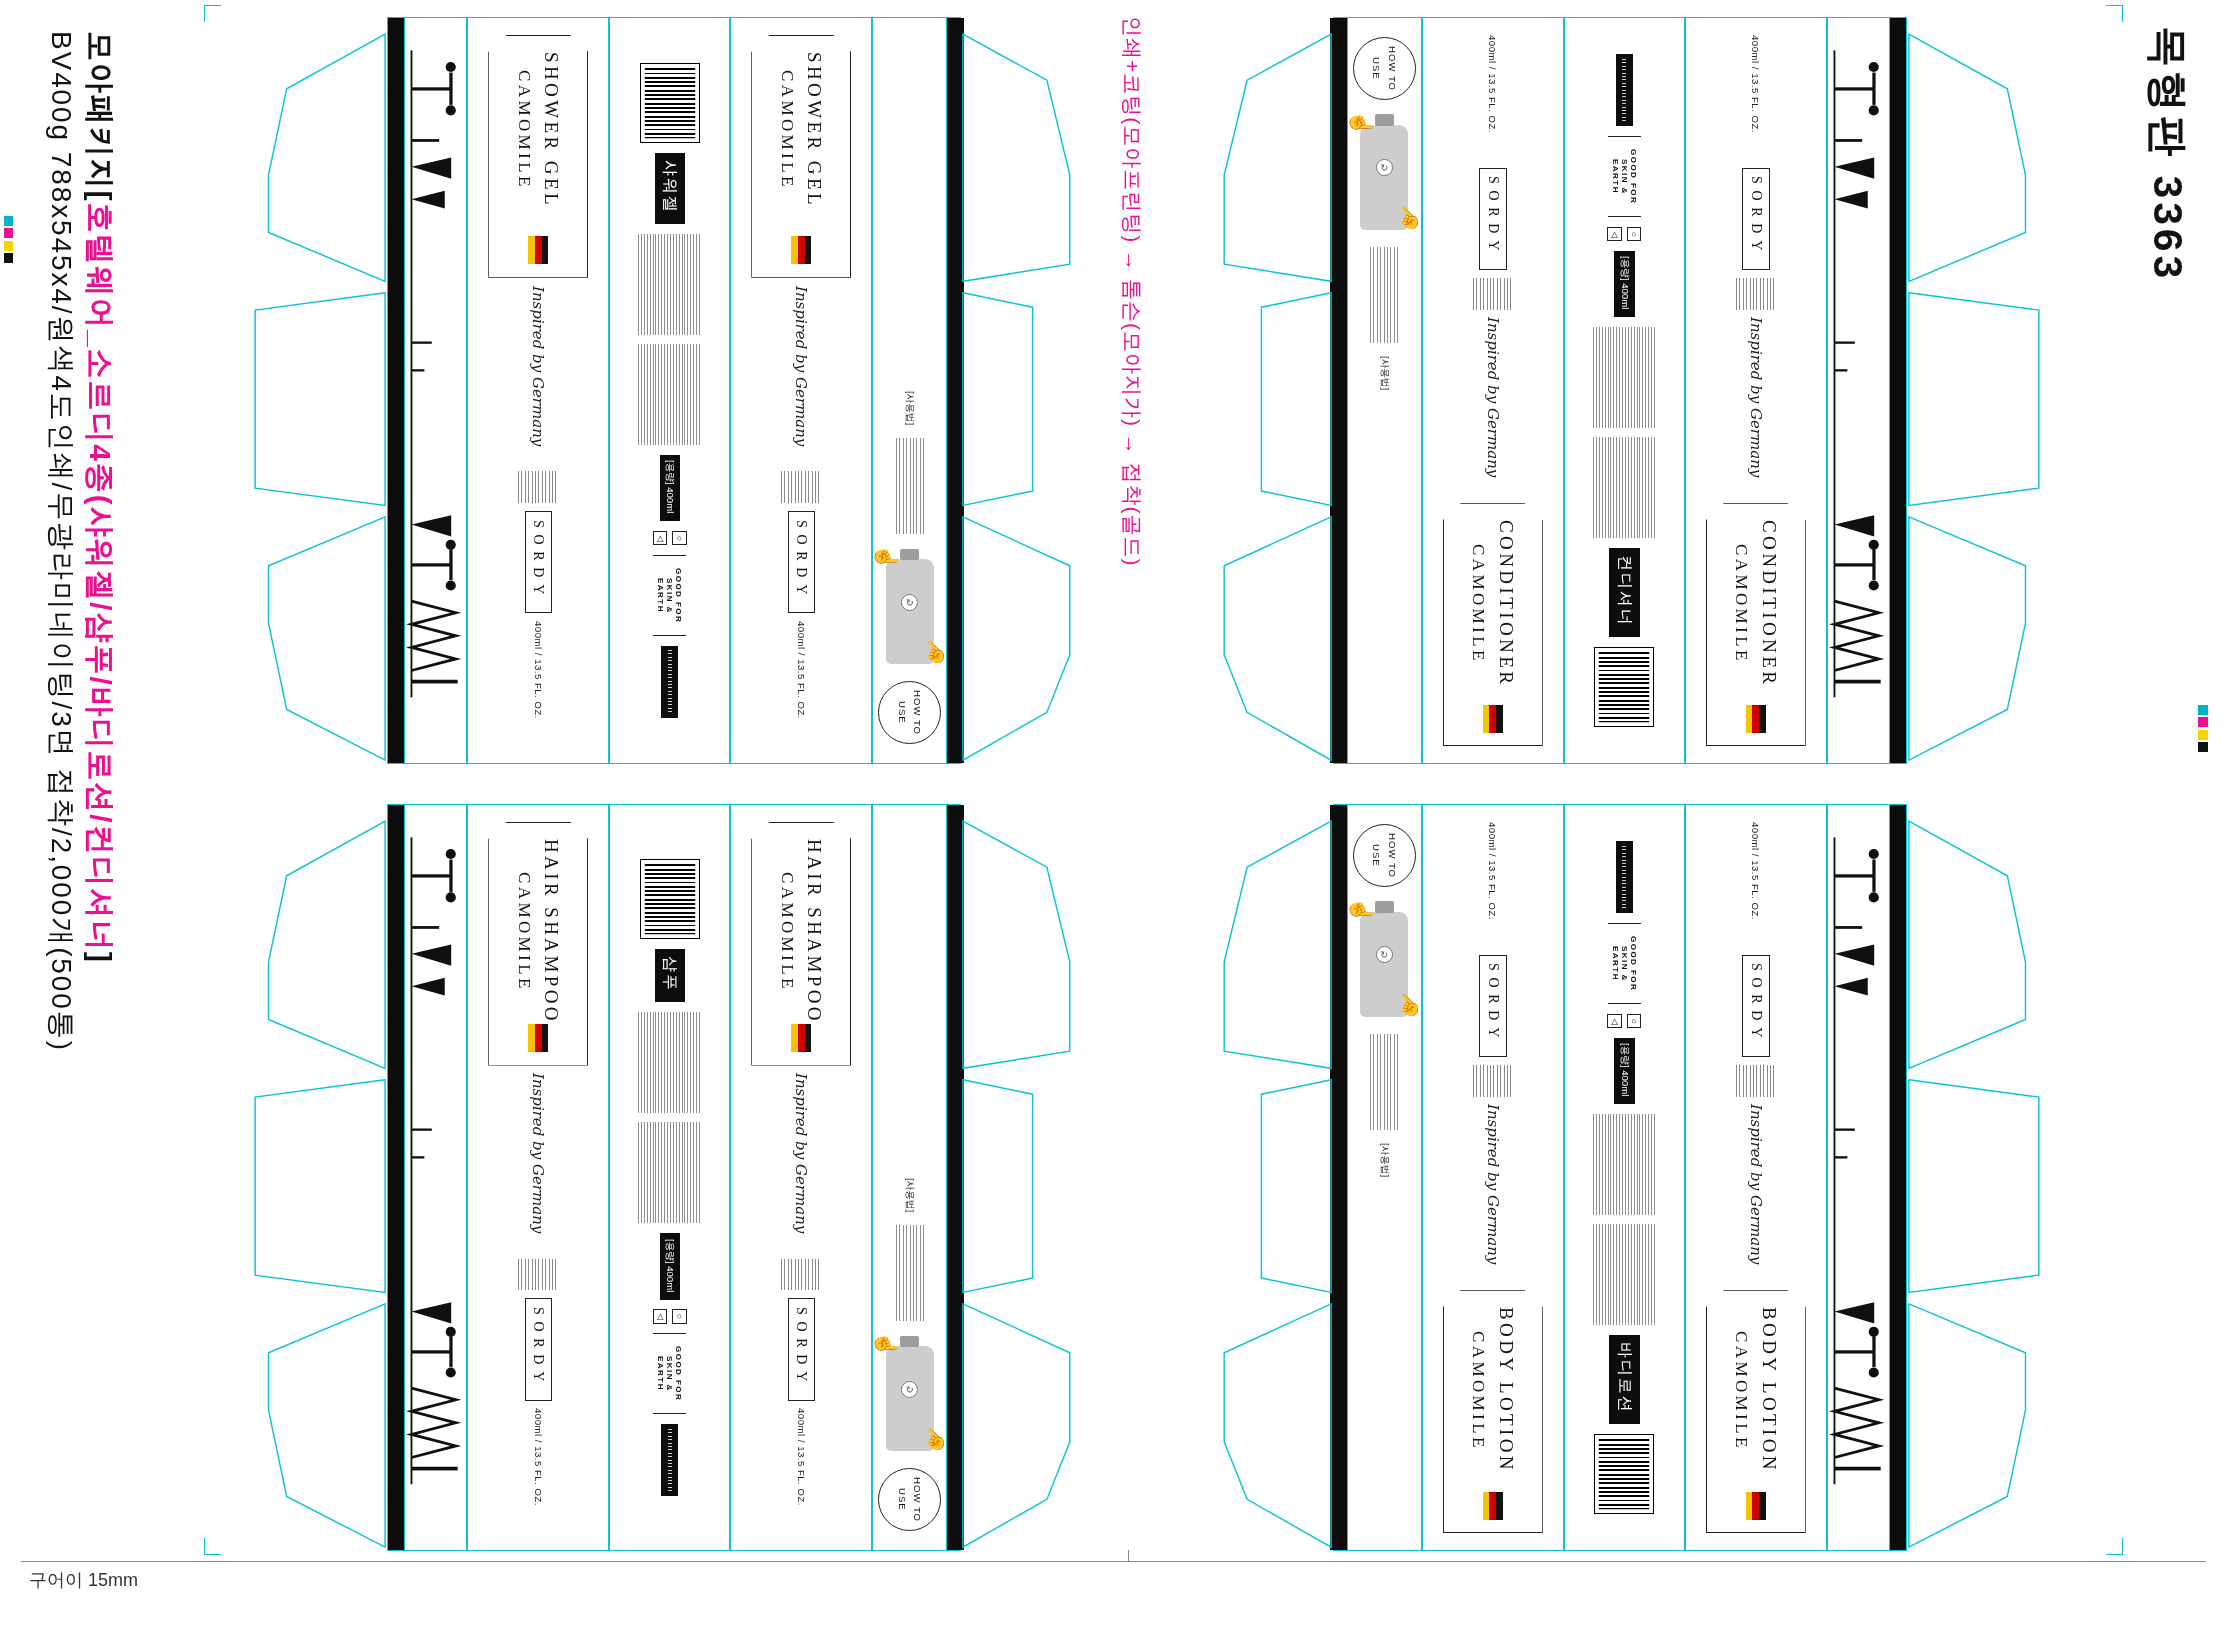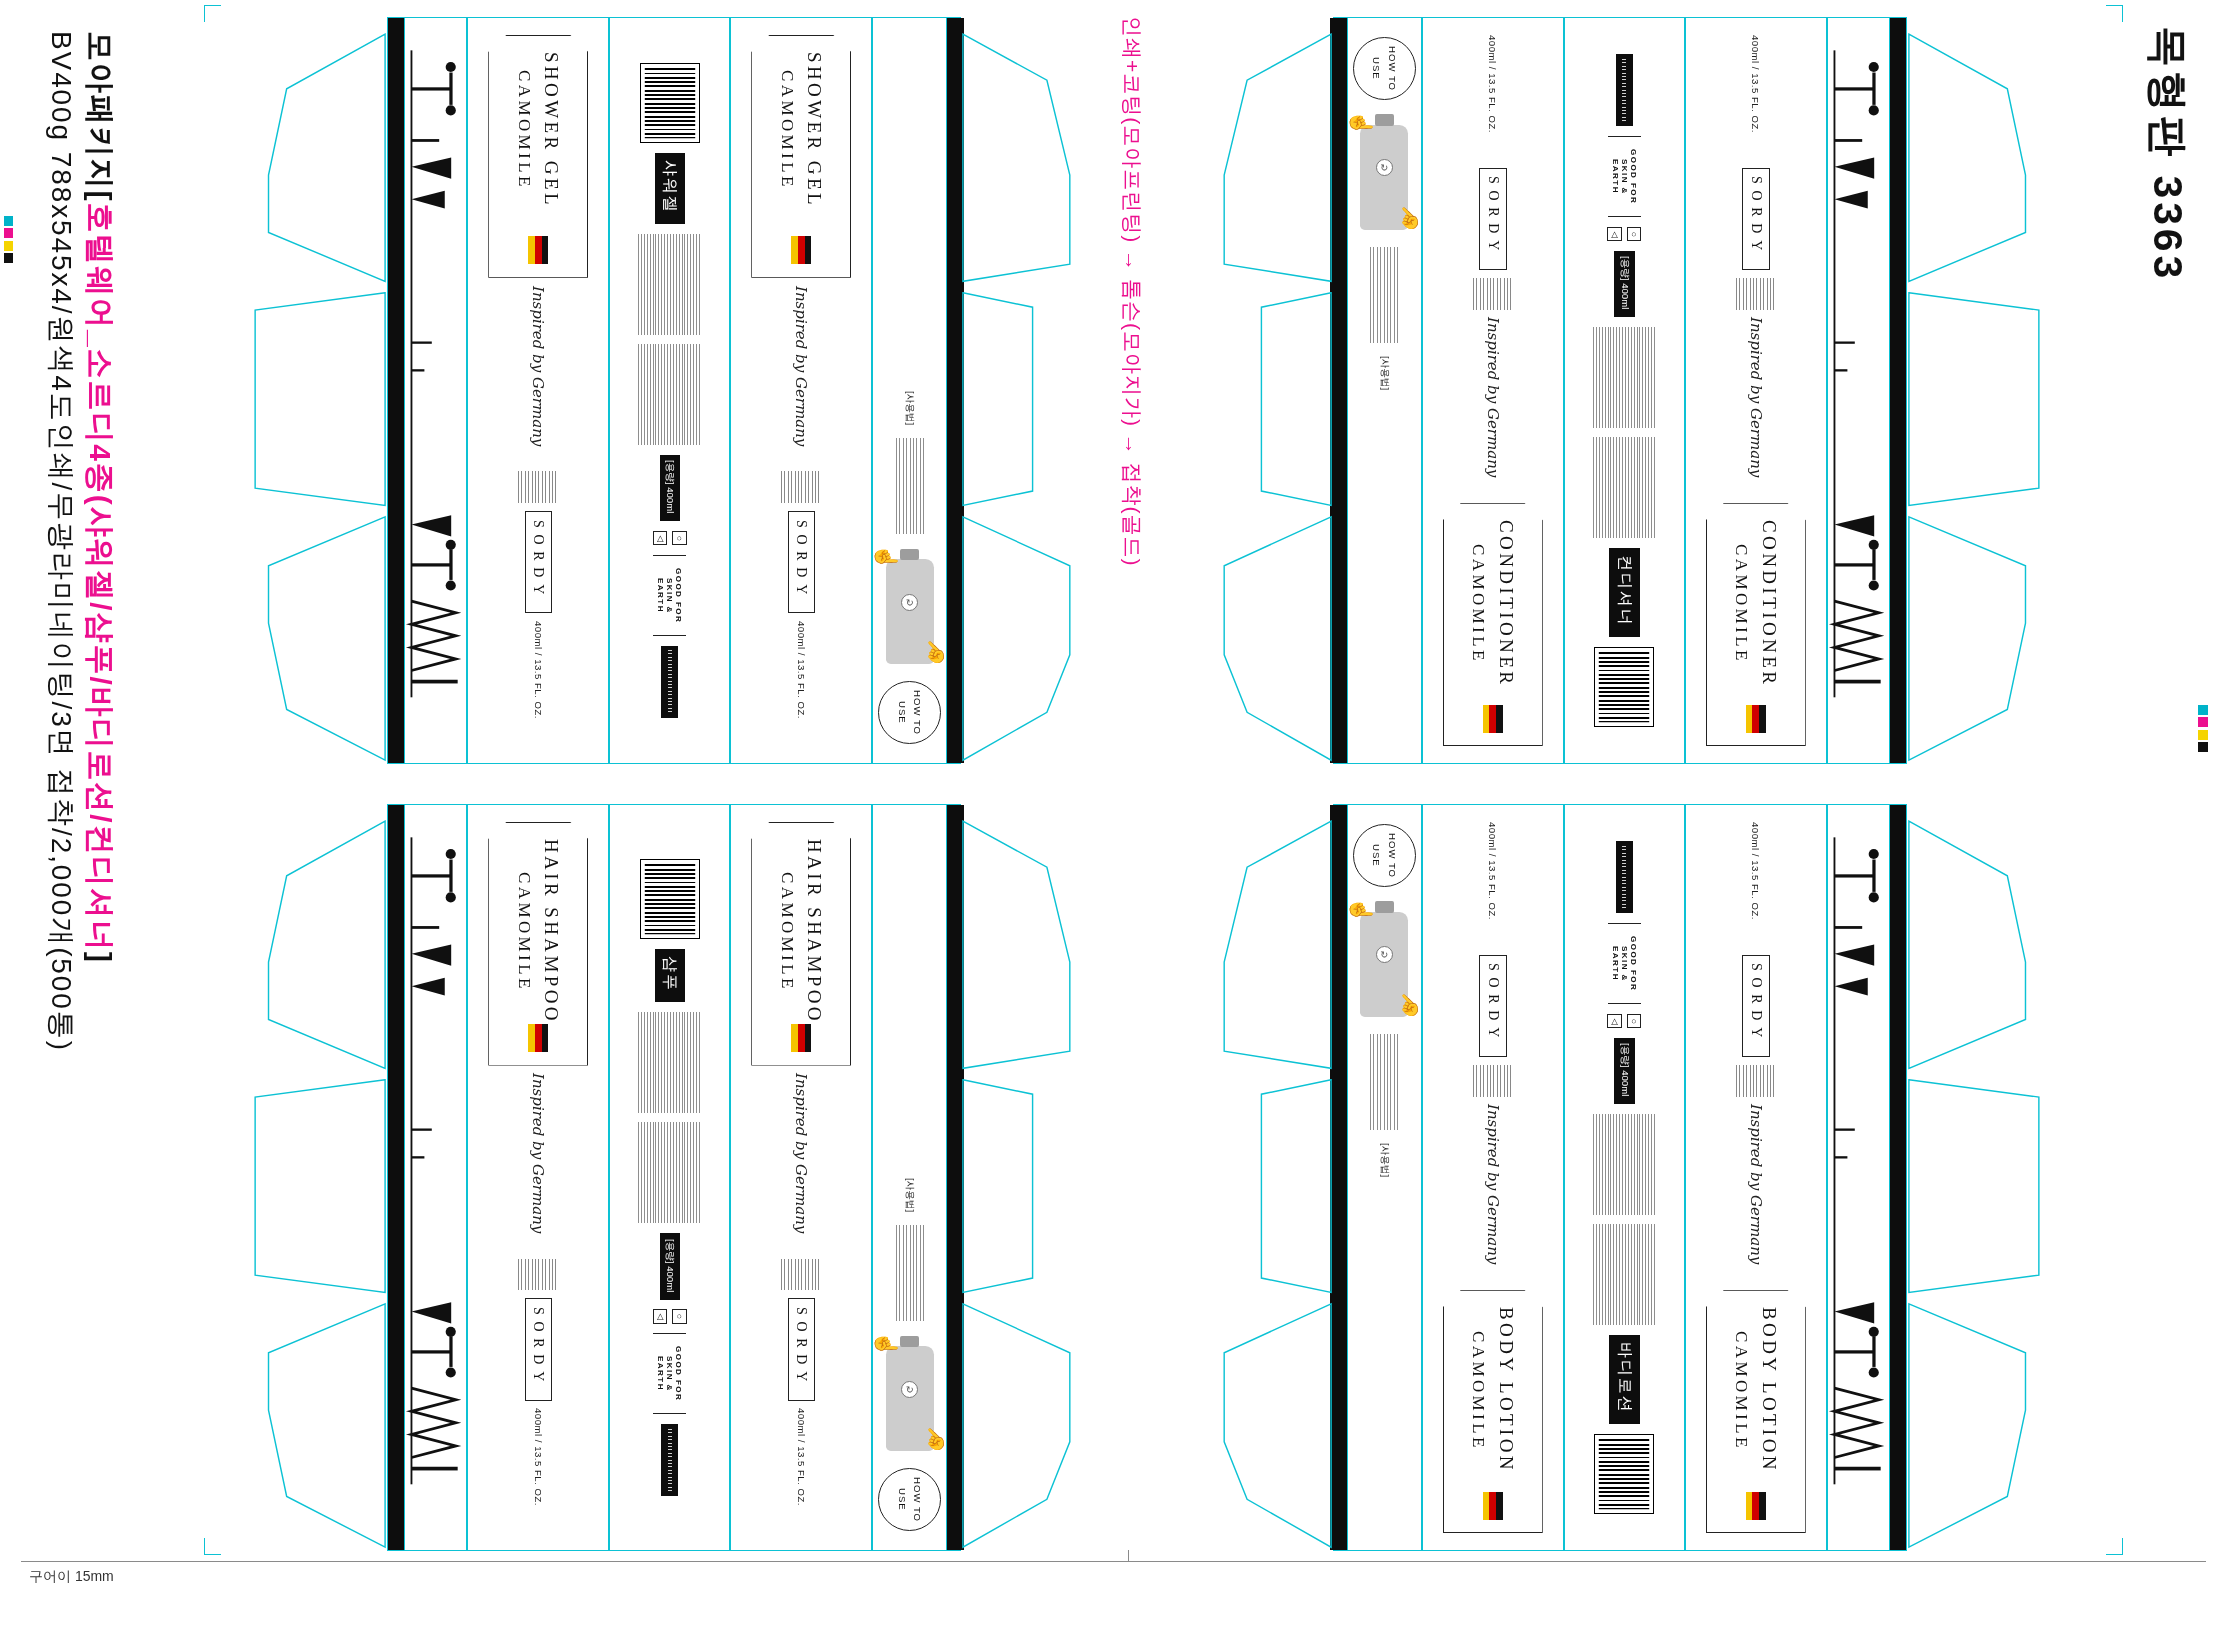--- a/index.html
+++ b/index.html
@@ -14,21 +14,21 @@
 
   
   .job-title{position:absolute;left:42px;top:31px;height:1484px;font-size:30px;font-weight:bold;letter-spacing:1.9px;line-height:1.35}
   .job-title .line{display:block}
   .job-title .mg{color:var(--mg)}
   .job-spec{font-weight:normal;font-size:28px}
   .plate-label{position:absolute;right:32px;top:26px;font-size:41px;font-weight:bold;letter-spacing:3.8px}
   .workflow{position:absolute;left:1118px;top:16.3px;font-size:21px;color:var(--mg);letter-spacing:1px}
   .bottom-rule{position:absolute;left:21px;top:1561px;width:2185px;border-top:1px solid #8a8a8a}
   .bottom-tick{position:absolute;left:1128px;top:1550px;width:1px;height:12.4px;background:#8a8a8a}
-  .bottom-note{position:absolute;left:29px;top:1568px;font-size:14px;color:#333}
+  .bottom-note{position:absolute;left:29px;top:1568px;font-size:18px;color:#333}
   .cropmark{position:absolute;width:17px;height:17px}
   .cm-tl{left:204px;top:4.8px;border-left:1.4px solid var(--cy);border-top:1.4px solid var(--cy)}
   .cm-bl{left:204px;top:1538px;border-left:1.4px solid var(--cy);border-bottom:1.4px solid var(--cy)}
   .cm-tr{left:2106px;top:4.8px;border-right:1.4px solid var(--cy);border-top:1.4px solid var(--cy)}
   .cm-br{left:2106px;top:1538px;border-right:1.4px solid var(--cy);border-bottom:1.4px solid var(--cy)}
   .regbar{position:absolute;display:flex;flex-direction:column;gap:2.9px}
   .regbar span{display:block;width:9.6px;height:9.6px}
   .rb-left{left:3.8px;top:216px}
   .rb-right{left:2198px;top:705px}
 

